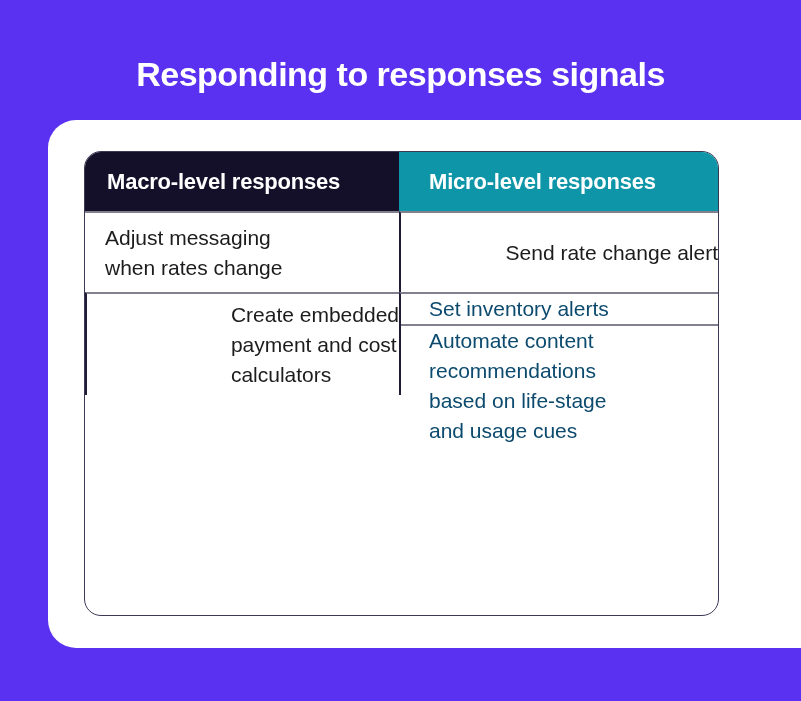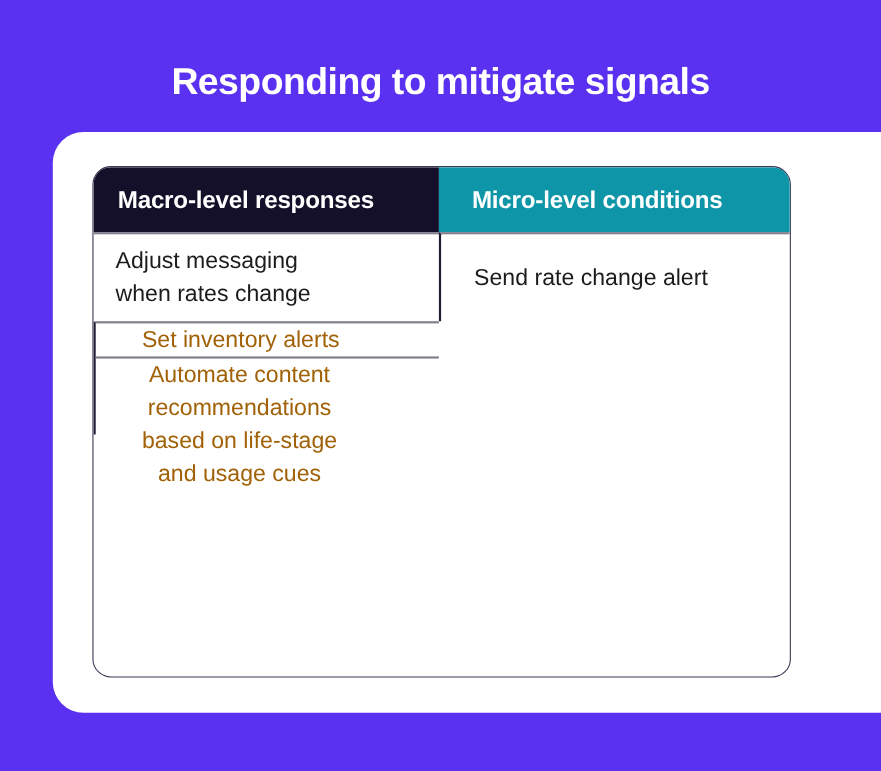--- a/index.html
+++ b/index.html
@@ -71,69 +71,74 @@
   }
   .body-cell {
     color: #1C1C1E;
     font-size: 21px;
     line-height: 30px;
   }
   .col1 { padding-left: 20px; }
   .col2 {
     padding-left: 30px;
     border-left: 2px solid #201C36;
+    justify-content: flex-end;
   }
   .row-line { border-top: 2px solid #82808F; }
   .split {
     display: flex;
     flex-direction: column;
     box-sizing: border-box;
     border-left: 2px solid #201C36;
     border-top: 2px solid #82808F;
   }
   .subcell {
     display: flex;
     align-items: center;
     box-sizing: border-box;
-    padding-left: 42px;
-    color: #a16207;
+    padding-left: 28px;
+    color: #0c4a6e;
     font-size: 21px;
     line-height: 30px;
   }
   .subcell-top { height: 56px; }
   .subcell-bottom {
     flex: 1;
     border-top: 2px solid #82808F;
-    text-align: center;
   }
   .bind-text { white-space: pre-line; }
 </style>
 </head>
 <body>
 
-<div class="title">Responding to mitigate signals</div>
+<div class="title">Responding to responses signals</div>
 
 <div class="card">
   <div class="table">
 
     <div class="cell hdr hdr-macro">
       <span class="bind-text">Macro-level responses</span>
     </div>
     <div class="cell hdr hdr-micro">
-      <span class="bind-text">Micro-level conditions</span>
+      <span class="bind-text">Micro-level responses</span>
     </div>
 
     <div class="cell body-cell col1 row-line">
       <span class="bind-text">Adjust messaging
 when rates change</span>
     </div>
     <div class="cell body-cell col2 row-line">
       <span class="bind-text">Send rate change alert</span>
     </div>
 
+    <div class="cell body-cell col2 row-line">
+      <span class="bind-text">Create embedded
+payment and cost
+calculators</span>
+    </div>
 
     <div class="split">
       <div class="subcell subcell-top">
         <span class="bind-text">Set inventory alerts</span>
       </div>
       <div class="subcell subcell-bottom">
         <span class="bind-text">Automate content
 recommendations
 based on life-stage
 and usage cues</span>

